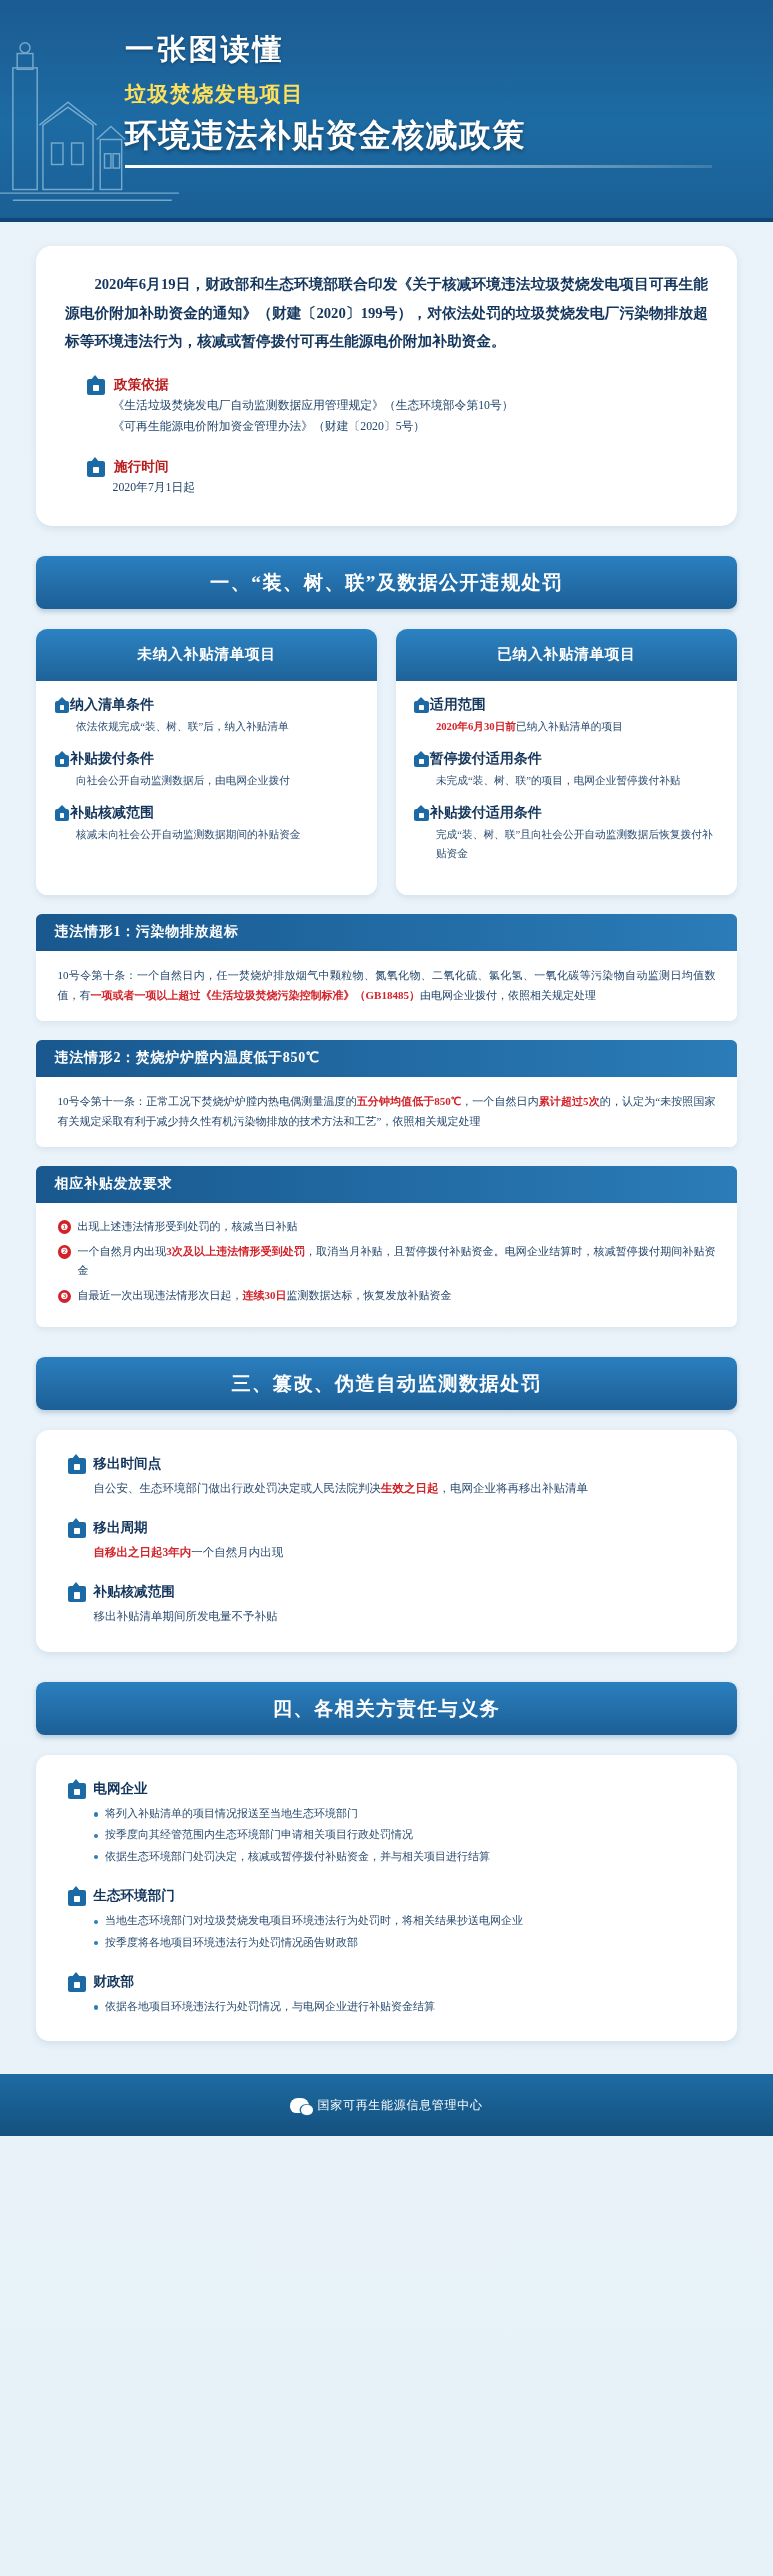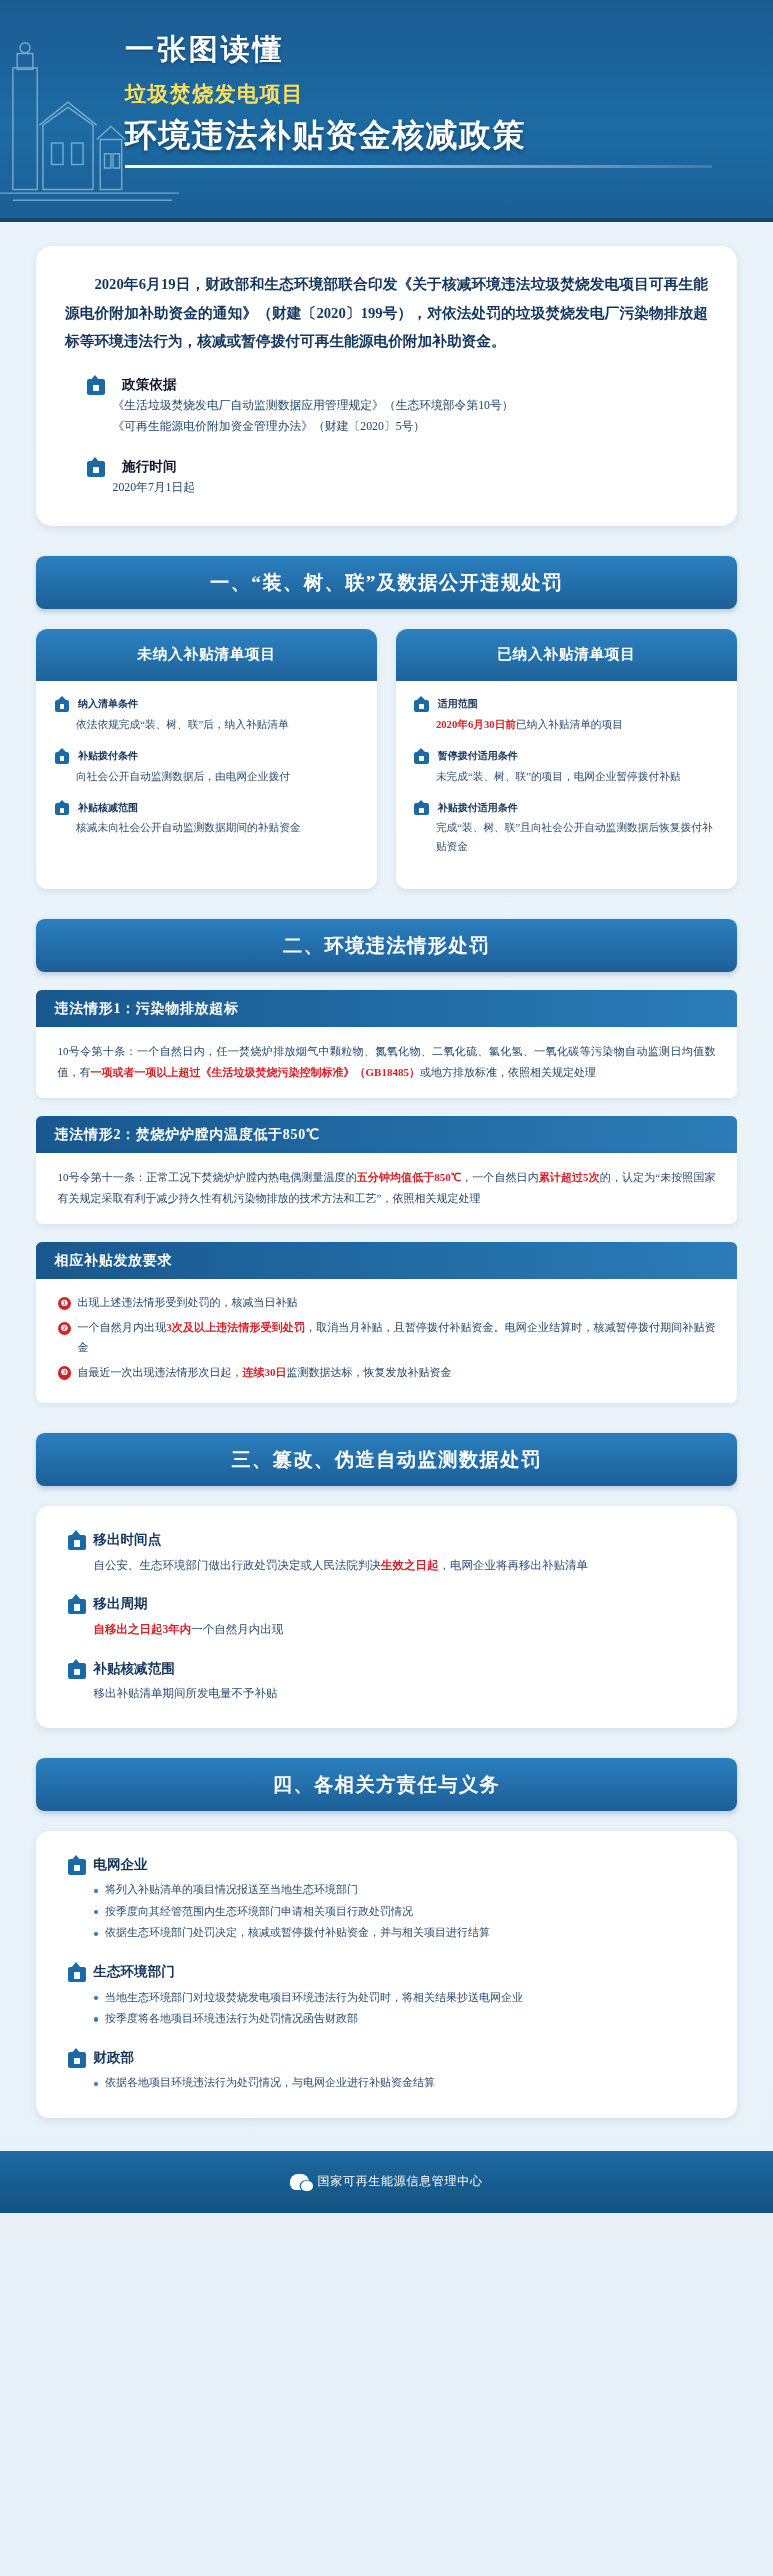--- a/index.html
+++ b/index.html
@@ -86,24 +86,24 @@
     text-align: justify;
     color: #14365c;
     text-indent: 2em;
     font-family: "Liberation Serif", serif;
     font-weight: bold;
   }
   .blk { margin-top: 18.6px; padding-left: 21.5px; }
   .blk-head {
     display: flex;
     align-items: center;
-    gap: 17px;
+    gap: 9px;
     font-size: 13.6px;
     font-weight: bold;
-    color: #0f172a;
+    color: #b91c1c;
     font-family: Liberation Serif, serif;
   }
   .blk-line {
     font-size: 11.8px;
     line-height: 1.85;
     color: #23466b;
     margin-left: 26px;
     font-family: "Liberation Serif", serif;
   }
 
@@ -183,22 +183,22 @@
     font-size: 14.7px;
     font-weight: bold;
     letter-spacing: 0.7px;
     font-family: "Liberation Serif", serif;
   }
   .col-body { padding: 15.8px 18.6px 0 18.6px; }
   .item { margin-bottom: 14.3px; }
   .item-head {
     display: flex;
     align-items: center;
-    gap: 9px;
-    font-size: 10px;
+    gap: 1px;
+    font-size: 14px;
     font-weight: bold;
     color: #14365c;
     font-family: "Liberation Serif", serif;
   }
   .item-body {
     margin-left: 21.5px;
     margin-top: 2.9px;
     font-size: 10.7px;
     line-height: 1.75;
     color: #2b4d71;
@@ -446,25 +446,24 @@
                 <span class="win"></span>
               </span>
             <span>补贴拨付适用条件</span>
           </div>
           <div class="item-body">完成“装、树、联”且向社会公开自动监测数据后恢复拨付补贴资金</div>
         </div>
       </div>
     </div>
   </div>
 
-  <div class="section-banner">二、环境违法情形处罚</div>
 
   <div class="subbar">违法情形1：污染物排放超标</div>
   <div class="subbody">
-    <span>10号令第十条：一个自然日内，任一焚烧炉排放烟气中颗粒物、氮氧化物、二氧化硫、氯化氢、一氧化碳等污染物自动监测日均值数值，有</span><span class="red">一项或者一项以上超过《生活垃圾焚烧污染控制标准》（GB18485）</span><span>或地方排放标准，依照相关规定处理</span>
+    <span>10号令第十条：一个自然日内，任一焚烧炉排放烟气中颗粒物、氮氧化物、二氧化硫、氯化氢、一氧化碳等污染物自动监测日均值数值，有</span><span class="red">一项或者一项以上超过《生活垃圾焚烧污染控制标准》（GB18485）</span><span>由电网企业拨付，依照相关规定处理</span>
   </div>
 
   <div class="subbar">违法情形2：焚烧炉炉膛内温度低于850℃</div>
   <div class="subbody">
     <span>10号令第十一条：正常工况下焚烧炉炉膛内热电偶测量温度的</span><span class="red">五分钟均值低于850℃</span><span>，一个自然日内</span><span class="red">累计超过5次</span><span>的，认定为“未按照国家有关规定采取有利于减少持久性有机污染物排放的技术方法和工艺”，依照相关规定处理</span>
   </div>
 
   <div class="subbar">相应补贴发放要求</div>
   <div class="subbody">
     <ul class="numlist">

